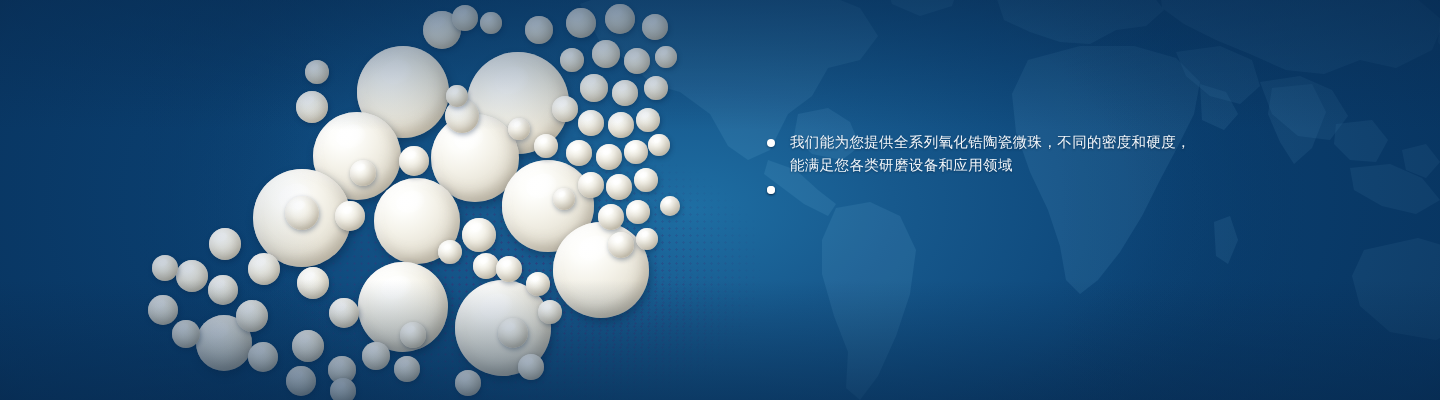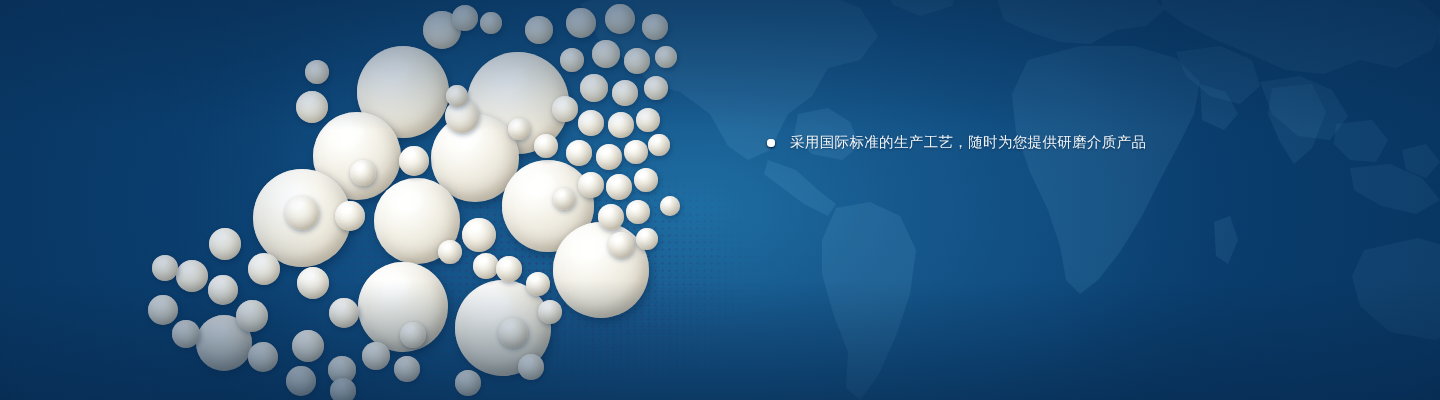--- a/index.html
+++ b/index.html
@@ -285,27 +285,28 @@
   <div class="bg-top-dark"></div>
   <div class="bg-bot-dark"></div>
 
   <div class="content">
 
 
     <ul class="bullets">
 
       <li class="bullet">
         <span class="dot"></span>
+        <span>我们能为您提供全系列氧化锆陶瓷微珠，不同的密度和硬度，</span>
+        <span class="line2">能满足您各类研磨设备和应用领域</span>
       </li>
 
       <li class="bullet">
         <span class="dot"></span>
       </li>
 
       <li class="bullet">
         <span class="dot"></span>
-        <span>采用国际标准的生产工艺，随时为您提供研磨介质产品</span>
       </li>
 
     </ul>
   </div>
 
 </div>
 
 </body></html>

